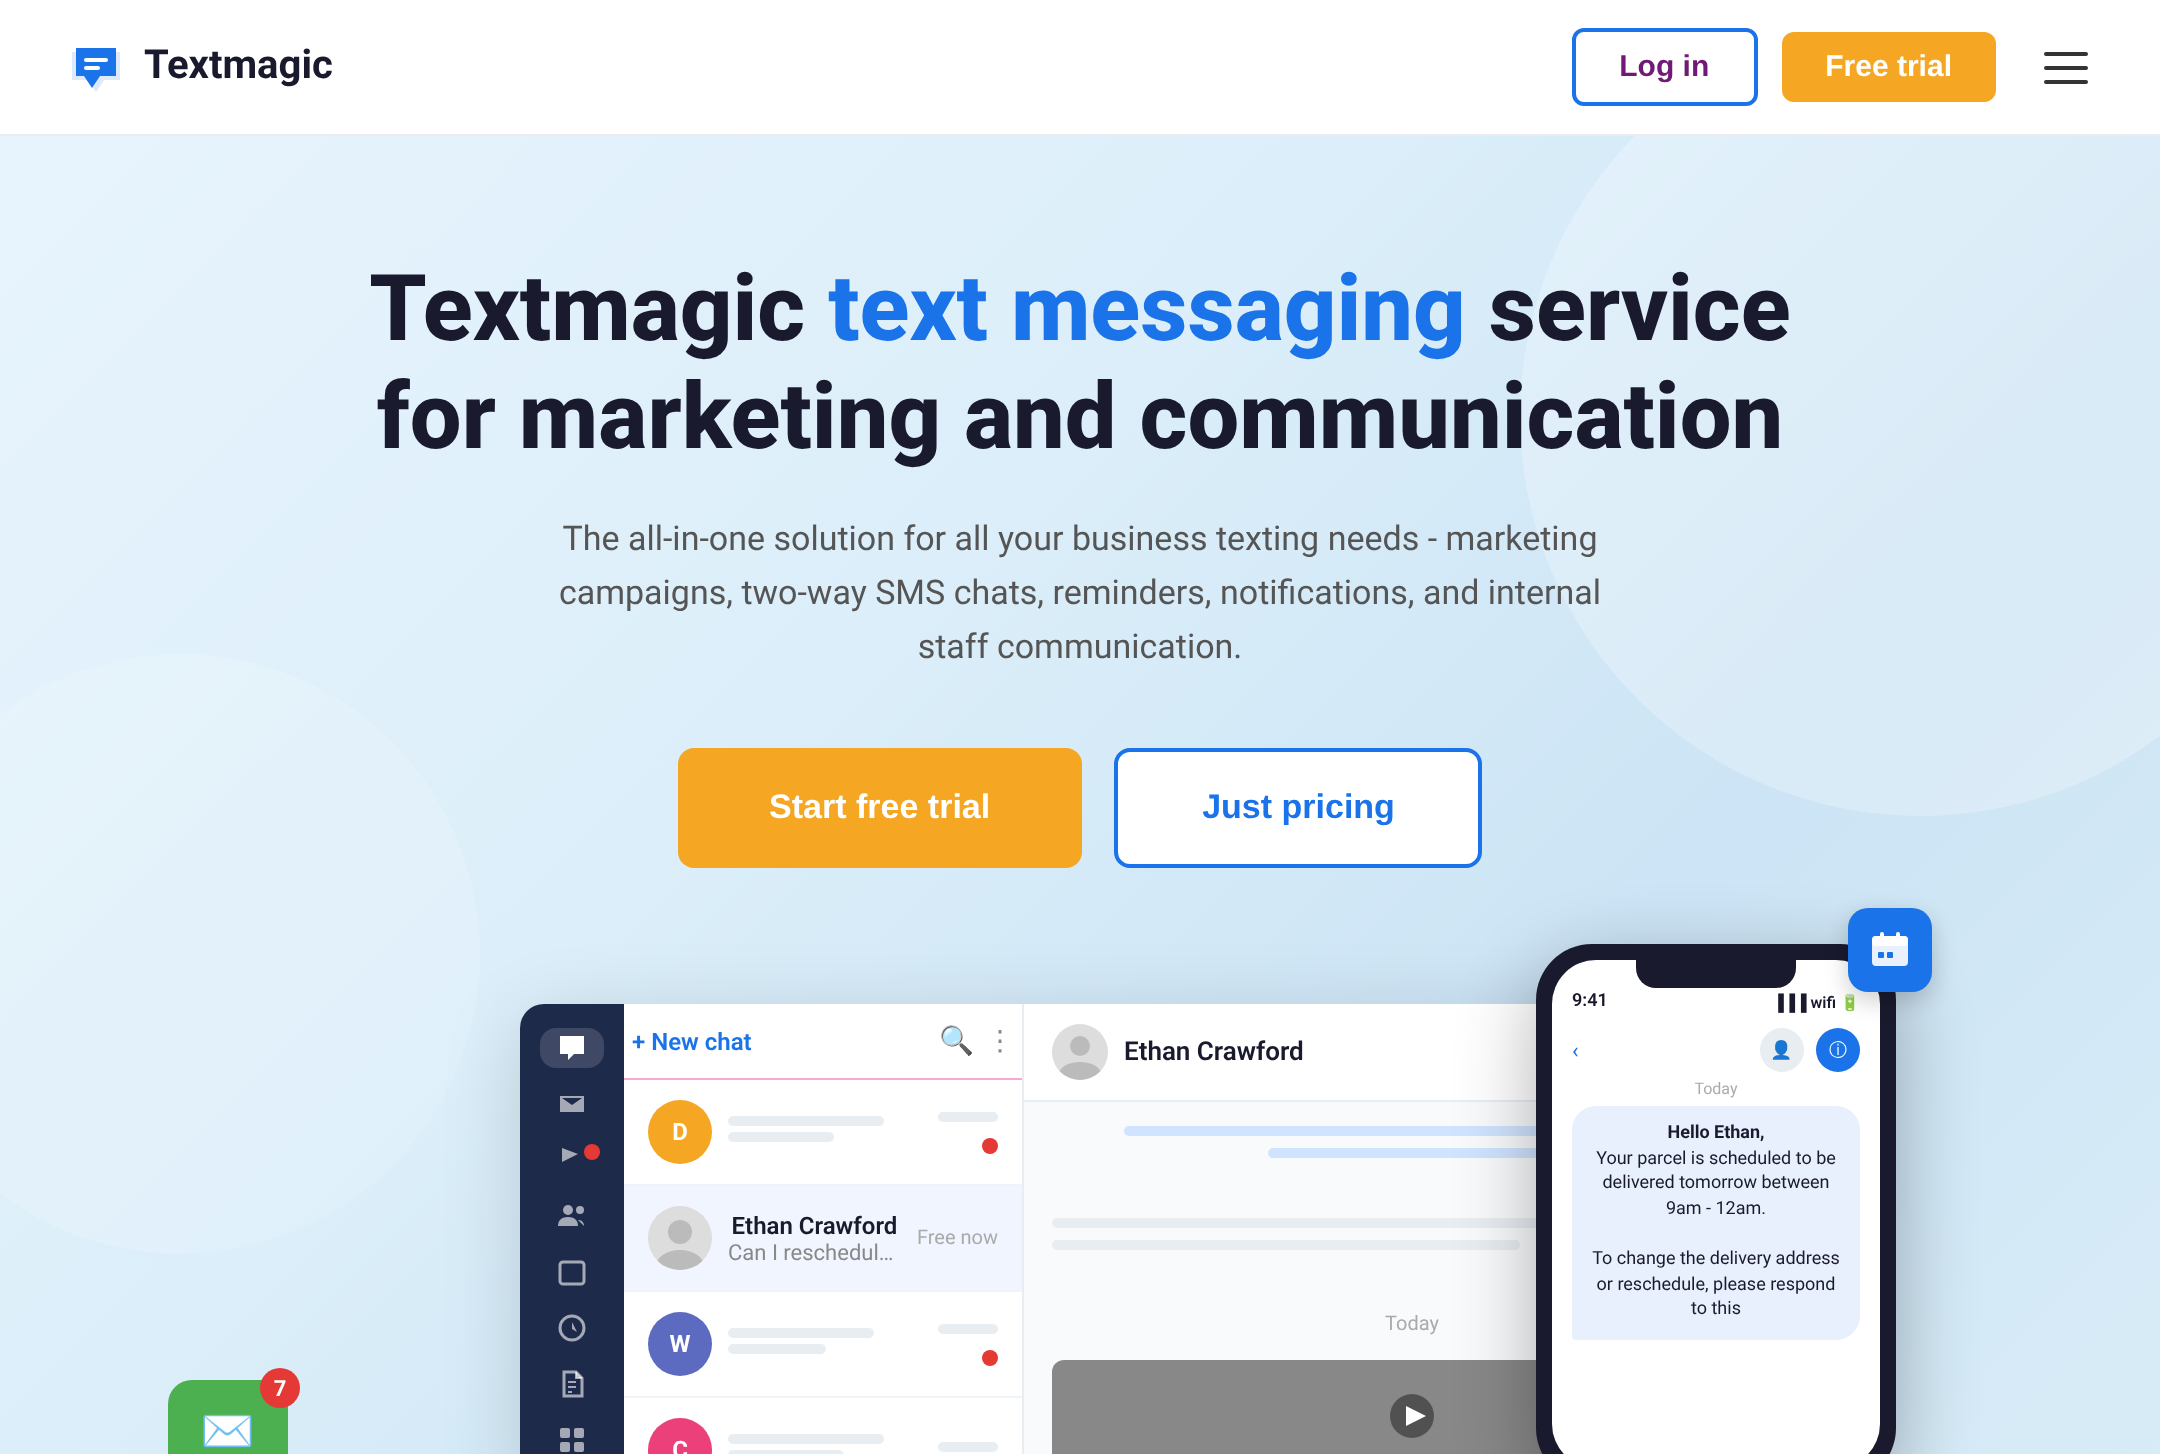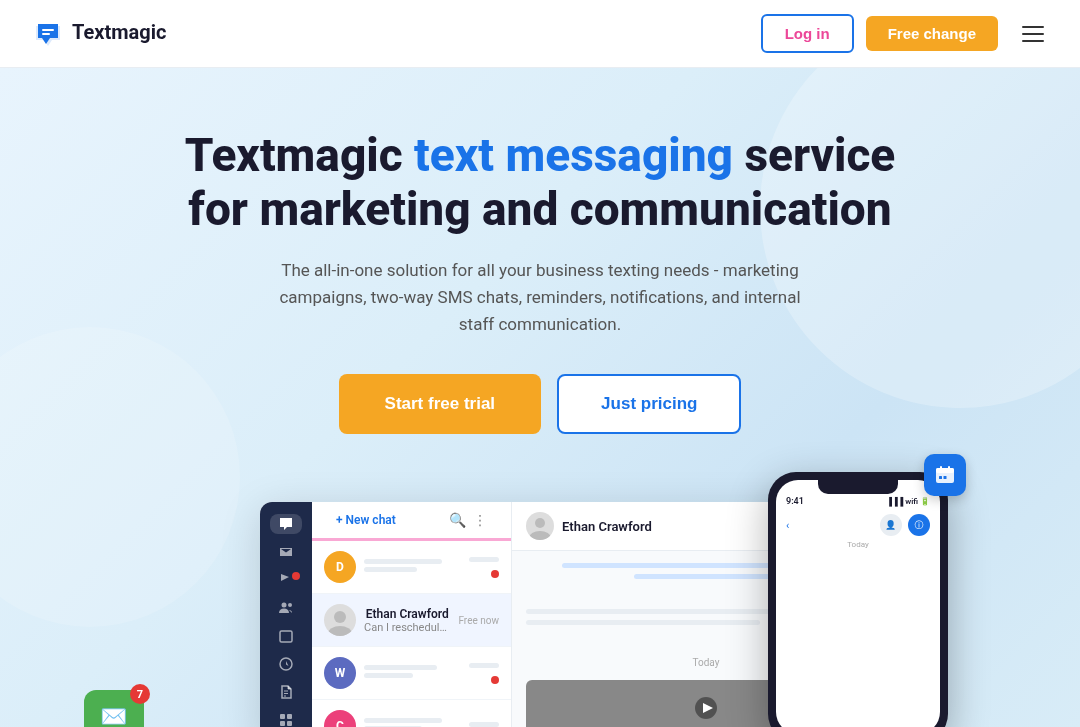--- a/index.html
+++ b/index.html
@@ -9,21 +9,21 @@
     .header {
       display: flex; align-items: center; justify-content: space-between;
       padding: 0 32px; height: 68px; background: #fff;
       border-bottom: 1px solid #e8edf2; position: relative; z-index: 10;
     }
     .logo-area { display: flex; gap: 8px; }
     .logo-icon { width: 32px; height: 28px; }
     .logo-text { font-size: 20px; font-weight: 700; color: #1a1a2e; }
     .header-nav { display: flex; align-items: center; gap: 12px; }
     .btn-login {
-      padding: 9px 22px; border: 2px solid #1a73e8; color: #ec4899;
+      padding: 9px 22px; border: 2px solid #1a73e8; color: #701a75;
       background: transparent; border-radius: 6px; font-size: 15px;
       font-weight: 600; cursor: pointer; margin-left: 40px;
     }
     .btn-free-trial {
       padding: 9px 22px; background: #f5a623; color: #fff;
       border: none; border-radius: 6px; font-size: 15px;
       font-weight: 600; cursor: pointer;
     }
     .hamburger { display: flex; flex-direction: column; gap: 5px; cursor: pointer; padding: 4px; margin-left: 8px; }
     .hamburger span { display: block; width: 22px; height: 2px; background: #333; border-radius: 2px; }
@@ -116,21 +116,21 @@
     }
     .sidebar-icon.active { background: rgba(255,255,255,0.15); color: #fff; }
     .sidebar-notif { position: relative; }
     .sidebar-notif-dot {
       position: absolute; top: 2px; right: 2px;
       width: 8px; height: 8px; background: #e53935; border-radius: 50%;
     }
 
     
     .chat-list { width: 200px; border-right: 1px solid #e8edf2; display: flex; flex-direction: column; }
-    .chat-list-header { padding: 10px 24px; display: flex; align-items: center; justify-content: space-between; border-bottom: 3px solid #f9a8d4; }
+    .chat-list-header { padding: 10px 4px; display: flex; align-items: center; justify-content: space-between; border-bottom: 1px solid #f9a8d4; }
     .new-chat-btn { color: #1a73e8; font-size: 12px; font-weight: 600; display: flex; align-items: center; gap: 4px; }
     .chat-list-icons { display: flex; gap: 6px; color: #888; font-size: 14px; }
     .chat-item { padding: 10px 12px; display: flex; align-items: center; gap: 8px; border-bottom: 1px solid #f0f4f8; cursor: pointer; }
     .chat-avatar {
       width: 32px; height: 32px; border-radius: 50%;
       display: flex; align-items: center; justify-content: center;
       font-size: 12px; font-weight: 700; flex-shrink: 0;
     }
     .chat-info { flex: 1; min-width: 0; }
     .chat-name { font-size: 12px; font-weight: 600; color: #1a1a2e; }
@@ -181,21 +181,21 @@
     <svg class="logo-icon" viewBox="0 0 32 28" fill="none">
       <path d="M4 6 L28 6 L28 20 L20 20 L16 26 L12 20 L4 20 Z" fill="#1a73e8" opacity="0.15"></path>
       <path d="M6 4 L26 4 L26 18 L18 18 L14 24 L10 18 L6 18 Z" fill="#1a73e8"></path>
       <rect x="10" y="9" width="12" height="2" rx="1" fill="white"></rect>
       <rect x="10" y="13" width="8" height="2" rx="1" fill="white"></rect>
     </svg>
     <span class="logo-text">Textmagic</span>
   </div>
   <nav class="header-nav">
     <button class="btn-login">Log in</button>
-    <button class="btn-free-trial">Free change</button>
+    <button class="btn-free-trial">Free trial</button>
     <div class="hamburger">
       <span></span>
       <span></span>
       <span></span>
     </div>
   </nav>
 </header>
 
 <section class="hero">
   <h1 class="hero-title">
@@ -375,20 +375,25 @@
         </div>
         <div class="phone-content">
           <div class="phone-back">
             <span class="phone-back-btn">‹</span>
             <div class="phone-icons">
               <div class="phone-icon">👤</div>
               <div class="phone-icon" style="background:#1a73e8;color:#fff;">ⓘ</div>
             </div>
           </div>
           <div class="phone-day">Today</div>
+          <div class="phone-msg-bubble">
+            <strong>Hello Ethan,</strong><br>
+            <span>Your parcel is scheduled to be delivered tomorrow between 9am - 12am.</span><br><br>
+            <span>To change the delivery address or reschedule, please respond to this</span>
+          </div>
         </div>
       </div>
 
       <div style="position:absolute;top:-18px;right:-18px;width:42px;height:42px;background:#1a73e8;border-radius:10px;display:flex;align-items:center;justify-content:center;box-shadow:0 4px 12px rgba(0,0,0,0.2);">
         <svg width="22" height="22" viewBox="0 0 22 22" fill="none">
           <rect x="2" y="4" width="18" height="15" rx="2" fill="white" opacity="0.9"></rect>
           <rect x="2" y="4" width="18" height="5" rx="2" fill="white"></rect>
           <rect x="6" y="2" width="2" height="4" rx="1" fill="white"></rect>
           <rect x="14" y="2" width="2" height="4" rx="1" fill="white"></rect>
           <rect x="5" y="12" width="3" height="3" rx="0.5" fill="#1a73e8"></rect>

